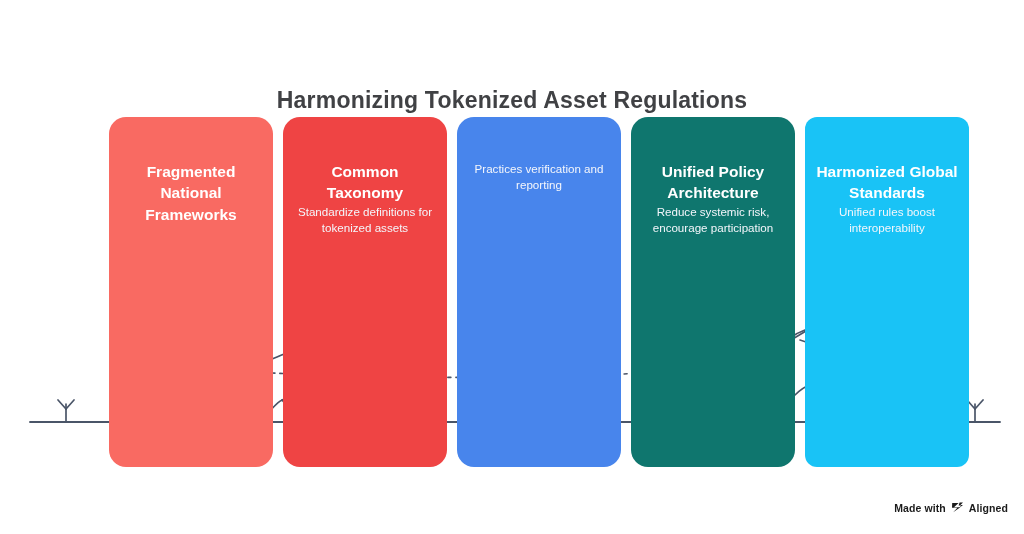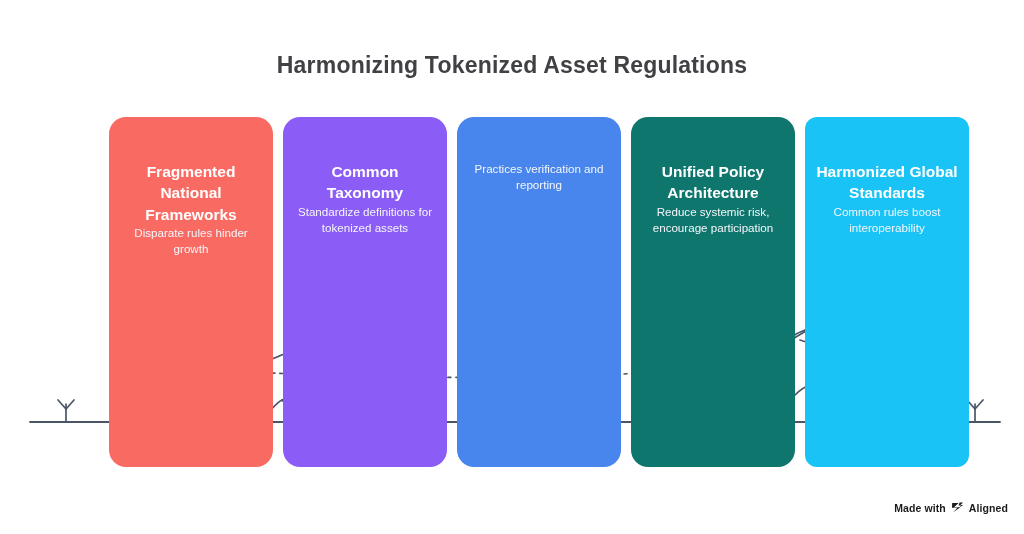--- a/index.html
+++ b/index.html
@@ -92,21 +92,21 @@
   #watermark .wm-logo {
     display: inline-flex;
     align-items: center;
   }
 </style>
 </head>
 <body>
 
 <div id="stage">
 
-  <div id="page-title" style="color: rgb(64, 65, 68);">Harmonizing Tokenized Asset Regulations</div>
+  <div id="page-title" style="color: rgb(64, 65, 68); margin-top: 35px;">Harmonizing Tokenized Asset Regulations</div>
 
   <svg id="scene" viewBox="0 0 1024 534" width="1024" height="534">
     <g fill="none" stroke="#4A5568" stroke-width="1.7" stroke-linecap="round" stroke-linejoin="round">
 
       <line x1="30" y1="422" x2="1000" y2="422" stroke-width="1.9"></line>
 
       <g>
         <line x1="66" y1="404" x2="66" y2="422"></line>
         <line x1="66" y1="409" x2="58" y2="400"></line>
         <line x1="66" y1="409" x2="74" y2="400"></line>
@@ -245,40 +245,39 @@
         <line x1="748" y1="409" x2="756" y2="400"></line>
       </g>
 
     </g>
   </svg>
 
   <div id="cards">
 
     <div class="card" style="left: 93px; background: rgb(249, 106, 98);">
       <div class="card-title">Fragmented National Frameworks</div>
-      <div class="card-desc">Disparate rules hinder growth</div>
-    </div>
-
-    <div class="card" style="left: 267px; background: #8b5cf6;">
+    </div>
+
+    <div class="card" style="left: 267px; background: #ef4444;">
       <div class="card-title">Common Taxonomy</div>
       <div class="card-desc">Standardize definitions for tokenized assets</div>
     </div>
 
     <div class="card" style="left: 441px; background: rgb(72, 133, 236);">
       <div class="card-desc">Practices verification and reporting</div>
     </div>
 
     <div class="card" style="left: 615px; background: #0f766e;">
       <div class="card-title">Unified Policy Architecture</div>
       <div class="card-desc">Reduce systemic risk, encourage participation</div>
     </div>
 
     <div class="card" style="left: 789px; background: rgb(25, 195, 246); border-radius: 12px;">
       <div class="card-title">Harmonized Global Standards</div>
-      <div class="card-desc">Common rules boost interoperability</div>
+      <div class="card-desc">Unified rules boost interoperability</div>
     </div>
 
   </div>
 
   <div id="watermark">
     <span>Made with</span>
     <span class="wm-logo">
       <svg width="13" height="13" viewBox="0 0 13 13">
         <path d="M1.2 2.0 L7.6 2.0 L3.0 6.2 L9.4 6.2 L2.2 11.2 L6.4 6.8 L1.0 6.8 Z" fill="#1b1b1b"></path>
         <path d="M8.6 1.4 L12.0 1.4 L9.4 3.9 L12.0 3.9 L8.0 7.0 L10.2 4.4 L7.6 4.4 Z" fill="#1b1b1b"></path>

